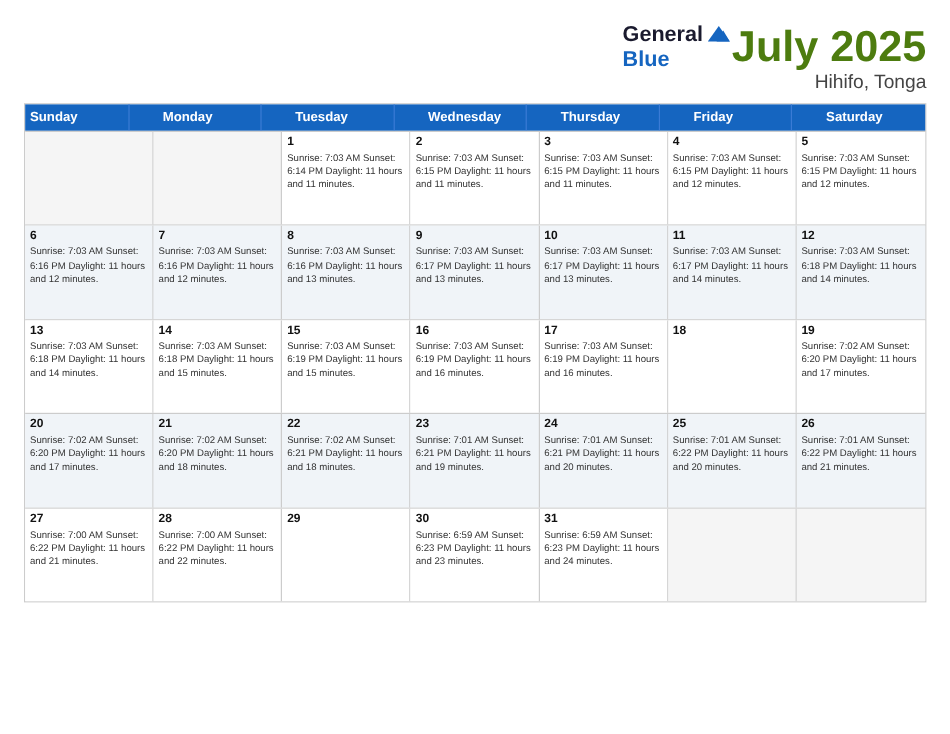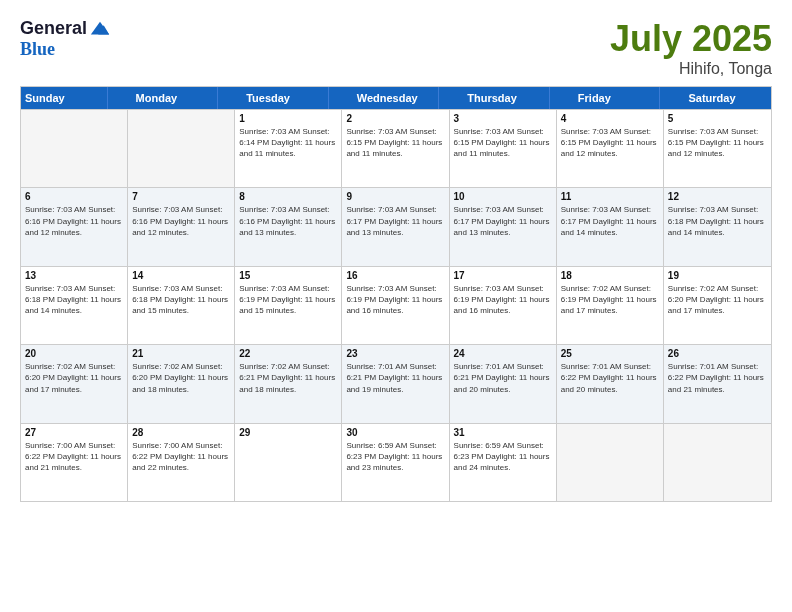--- a/index.html
+++ b/index.html
@@ -9,38 +9,39 @@
       width: 792px;
       height: 612px;
       overflow: hidden;
     }
     .page {
       width: 792px;
       height: 512px;
       padding: 18px 20px 10px 20px;
       display: flex;
       flex-direction: column;
+      align-items: flex-end;
     }
     .header {
       display: flex;
       justify-content: space-between;
       align-items: flex-start;
       margin-bottom: 8px;
     }
     .logo {
       display: flex;
       align-items: center;
     }
     .logo-text {
       font-size: 18px;
       font-weight: bold;
       color: #1a1a2e;
       line-height: 1.1;
     }
-    .logo-blue { color: #1565c0; font-family: Liberation Serif, serif; }
+    .logo-blue { color: #1565c0; }
     .logo-icon {
       width: 22px;
       height: 22px;
       margin-left: 2px;
     }
     .title-block {
       text-align: right;
     }
     .month-title {
       font-size: 36px;
@@ -248,23 +249,20 @@
 Daylight: 11 hours and 16 minutes.</div>
           </div>
           <div class="cal-cell">
             <span class="day-num">17</span>
             <div class="cell-info">Sunrise: 7:03 AM
 Sunset: 6:19 PM
 Daylight: 11 hours and 16 minutes.</div>
           </div>
           <div class="cal-cell">
             <span class="day-num">18</span>
-            <div class="cell-info">Sunrise: 7:02 AM
-Sunset: 6:19 PM
-Daylight: 11 hours and 17 minutes.</div>
           </div>
           <div class="cal-cell">
             <span class="day-num">19</span>
             <div class="cell-info">Sunrise: 7:02 AM
 Sunset: 6:20 PM
 Daylight: 11 hours and 17 minutes.</div>
           </div>
         </div>
         <div class="cal-row">
           <div class="cal-cell alt-row">

